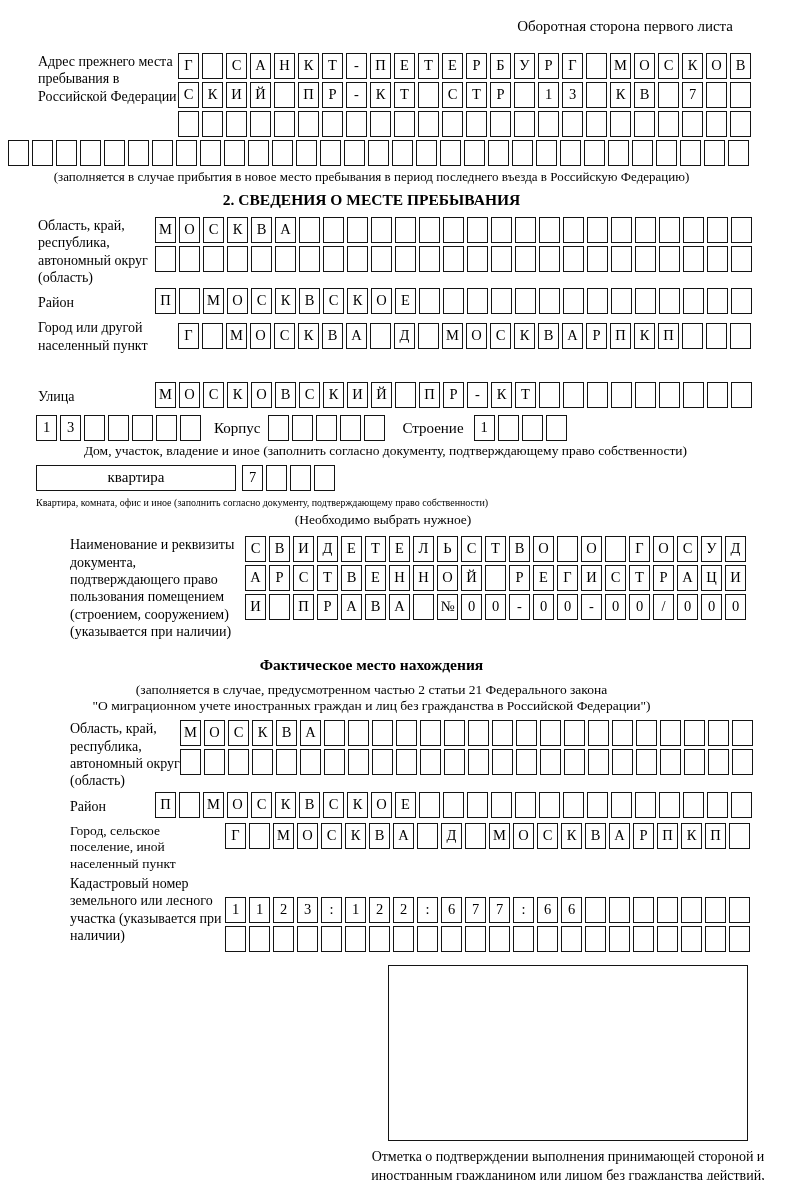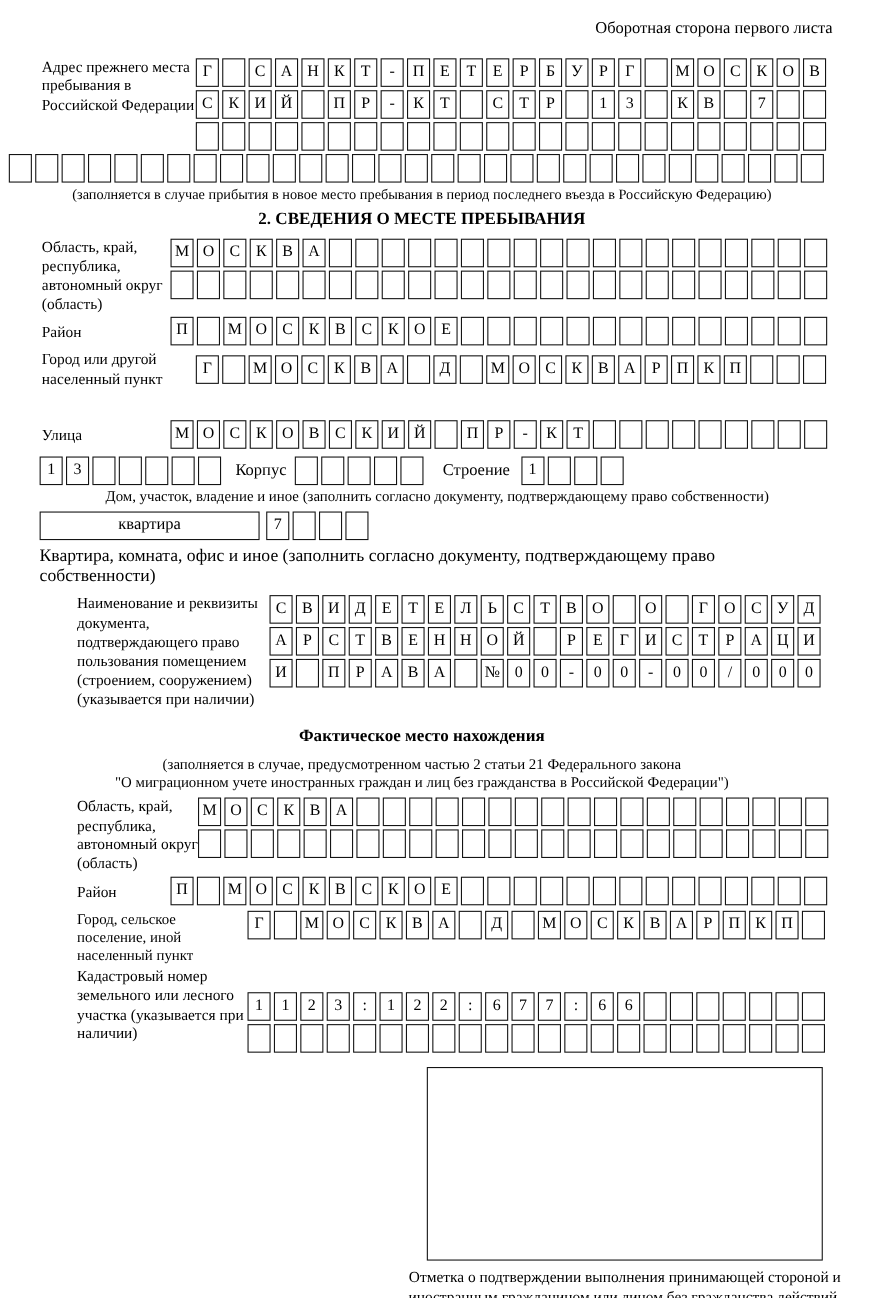--- a/index.html
+++ b/index.html
@@ -1,17 +1,17 @@
 <!DOCTYPE html>
 <html><head>
 <meta charset="utf-8">
 <style>
   html,body{margin:0;padding:0;background:#fff;color:#000;}
   body{width:800px;height:1180px;font-family:"Liberation Serif","DejaVu Serif",serif;-webkit-font-smoothing:antialiased;}
-  .page{position:relative;width:800px;height:1180px;overflow:hidden;box-sizing:border-box;padding:14px 41px 0 8px;}
+  .page{position:relative;width:800px;height:1180px;overflow:hidden;box-sizing:border-box;padding:14px 65px 0 8px;}
 
   .corner{ text-align:right; font-size:15px; margin:4px 2px 18px 0;}
 
   .row{display:flex;align-items:flex-start;}
   .lbl{font-size:14px;line-height:1.24;flex:none;}
   .cellrow{display:flex;flex:none;margin-bottom:3px;}
   .cell{box-sizing:border-box;flex:none;width:21px;height:26px;border:1.8px solid #141414;margin-right:3px;
         font-size:14.5px;line-height:22px;text-align:center;background:#fff;}
   .stack{display:flex;flex-direction:column;flex:none;}
 
@@ -342,22 +342,23 @@
 
   <div class="row mb2" style="margin-left:28px;margin-top:6px;align-items:center;">
     <div class="labelbox" style="width:200px;">квартира</div>
     <div class="cellrow" style="margin-bottom:0;">
         <span class="cell">7</span>
         <span class="cell"></span>
         <span class="cell"></span>
         <span class="cell"></span>
       </div>
   </div>
-  <div class="caption" style="text-align:left;margin-left:28px;margin-top:6px;font-size:16px;">Квартира, комната, офис и иное (заполнить согласно документу, подтверждающему право собственности)</div>
-
+  <div class="caption" style="text-align:left;margin-left:28px;margin-top:6px;font-size:10px;">Квартира, комната, офис и иное (заполнить согласно документу, подтверждающему право собственности)</div>
+
+  <div class="caption" style="width:300px;margin:0 0 6px 225px;font-size:13.5px;">(Необходимо выбрать нужное)</div>
 
   <div class="row" style="margin-top:8px;">
     <div class="lbl" style="margin-left:62px;width:175px;">Наименование и реквизиты документа, подтверждающего право пользования помещением (строением, сооружением) (указывается при наличии)</div>
     <div class="stack">
       <div class="cellrow">
           <span class="cell">С</span>
           <span class="cell">В</span>
           <span class="cell">И</span>
           <span class="cell">Д</span>
           <span class="cell">Е</span>

